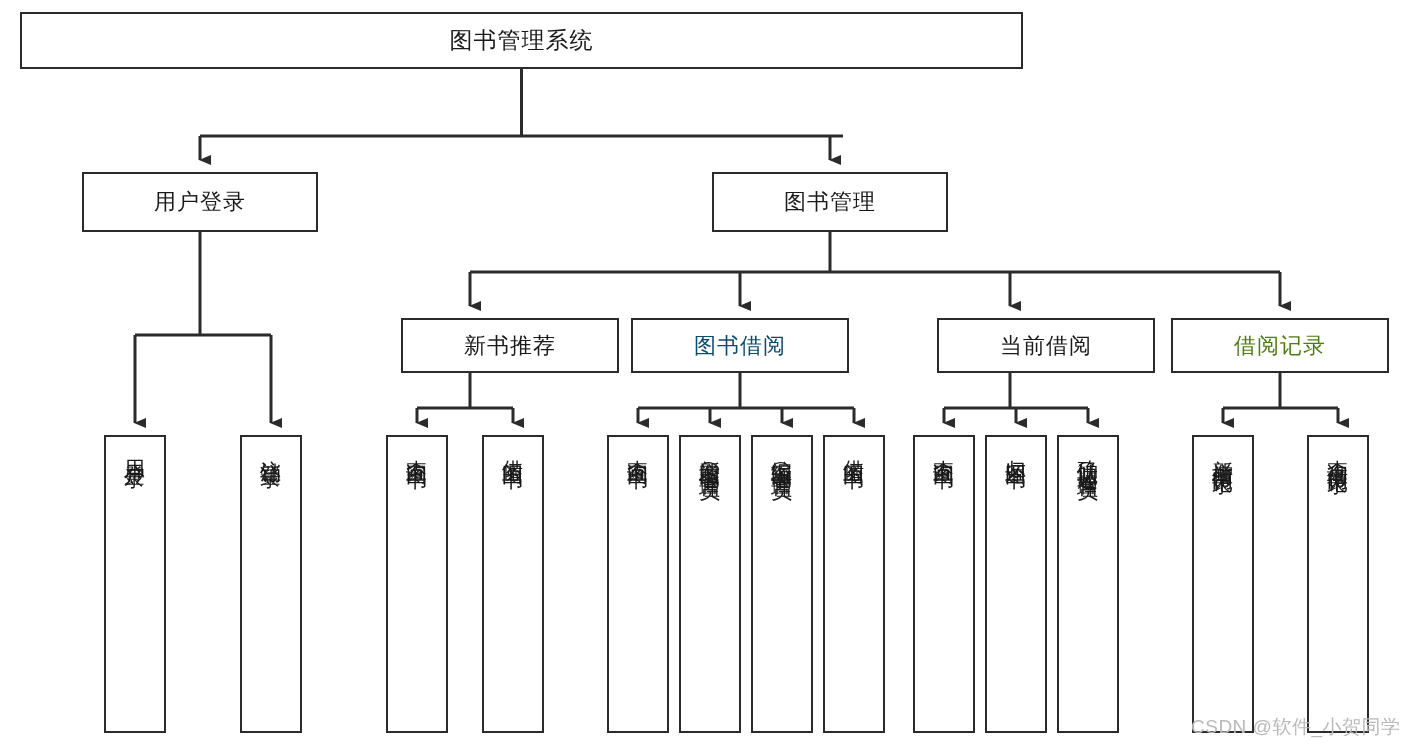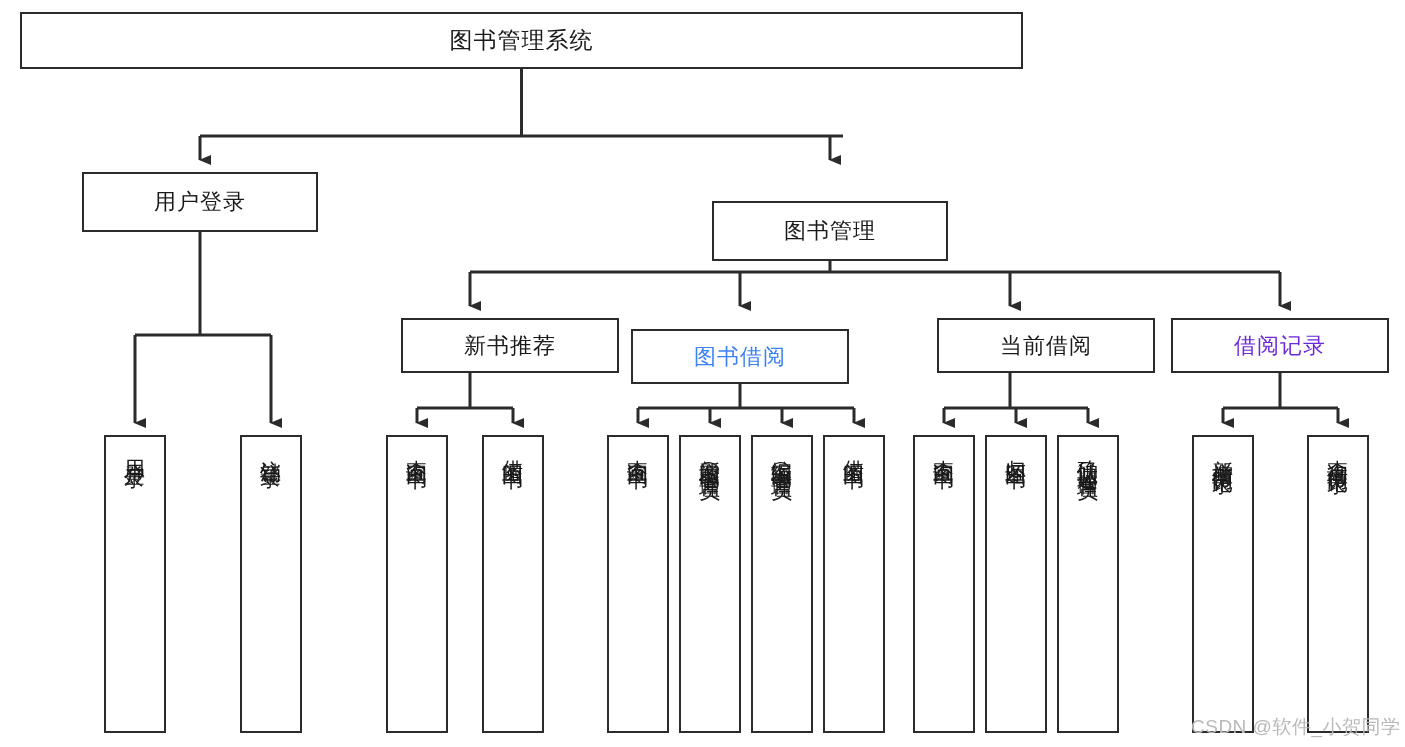--- a/index.html
+++ b/index.html
@@ -127,34 +127,34 @@
     </g>
   </svg>
 
   <div class="node root" style="left: 20px; top: 12px; width: 1003px; height: 57px; border-color: rgb(43, 43, 43); color: rgb(26, 26, 26);">
     <span class="htext">图书管理系统</span>
   </div>
 
   <div class="node branch" style="left: 82px; top: 172px; width: 236px; height: 60px; border-color: rgb(43, 43, 43); color: rgb(26, 26, 26);">
     <span class="htext">用户登录</span>
   </div>
-  <div class="node branch" style="left: 712px; top: 172px; width: 236px; height: 60px; border-color: rgb(43, 43, 43); color: rgb(26, 26, 26); margin-top: 29px;">
+  <div class="node branch" style="left: 712px; top: 172px; width: 236px; height: 60px; border-color: rgb(43, 43, 43); color: rgb(26, 26, 26);">
     <span class="htext">图书管理</span>
   </div>
 
   <div class="node branch" style="left: 361px; top: 318px; width: 218px; height: 55px; border-color: rgb(43, 43, 43); color: rgb(26, 26, 26); margin-left: 40px;">
     <span class="htext">新书推荐</span>
   </div>
-  <div class="node branch" style="left: 631px; top: 318px; width: 218px; height: 55px; border-color: rgb(43, 43, 43); color: #3b82f6; margin-top: 11px;">
+  <div class="node branch" style="left: 631px; top: 318px; width: 218px; height: 55px; border-color: rgb(43, 43, 43); color: #0c4a6e;">
     <span class="htext">图书借阅</span>
   </div>
   <div class="node branch" style="left: 901px; top: 318px; width: 218px; height: 55px; border-color: rgb(43, 43, 43); color: rgb(26, 26, 26); margin-left: 36px;">
     <span class="htext">当前借阅</span>
   </div>
-  <div class="node branch" style="left: 1171px; top: 318px; width: 218px; height: 55px; border-color: rgb(43, 43, 43); color: #6d28d9; text-align: center;">
+  <div class="node branch" style="left: 1171px; top: 318px; width: 218px; height: 55px; border-color: rgb(43, 43, 43); color: #4d7c0f; text-align: center;">
     <span class="htext">借阅记录</span>
   </div>
 
   <div class="node leaf" style="left: 104px; top: 435px; width: 62px; height: 298px; border-color: rgb(43, 43, 43); color: rgb(26, 26, 26);">
     <span class="vtext">用户登录</span>
   </div>
   <div class="node leaf" style="left: 240px; top: 435px; width: 62px; height: 298px; border-color: rgb(43, 43, 43); color: rgb(26, 26, 26);">
     <span class="vtext">注销登录</span>
   </div>
   <div class="node leaf" style="left: 386px; top: 435px; width: 62px; height: 298px; border-color: rgb(43, 43, 43); color: rgb(26, 26, 26);">

